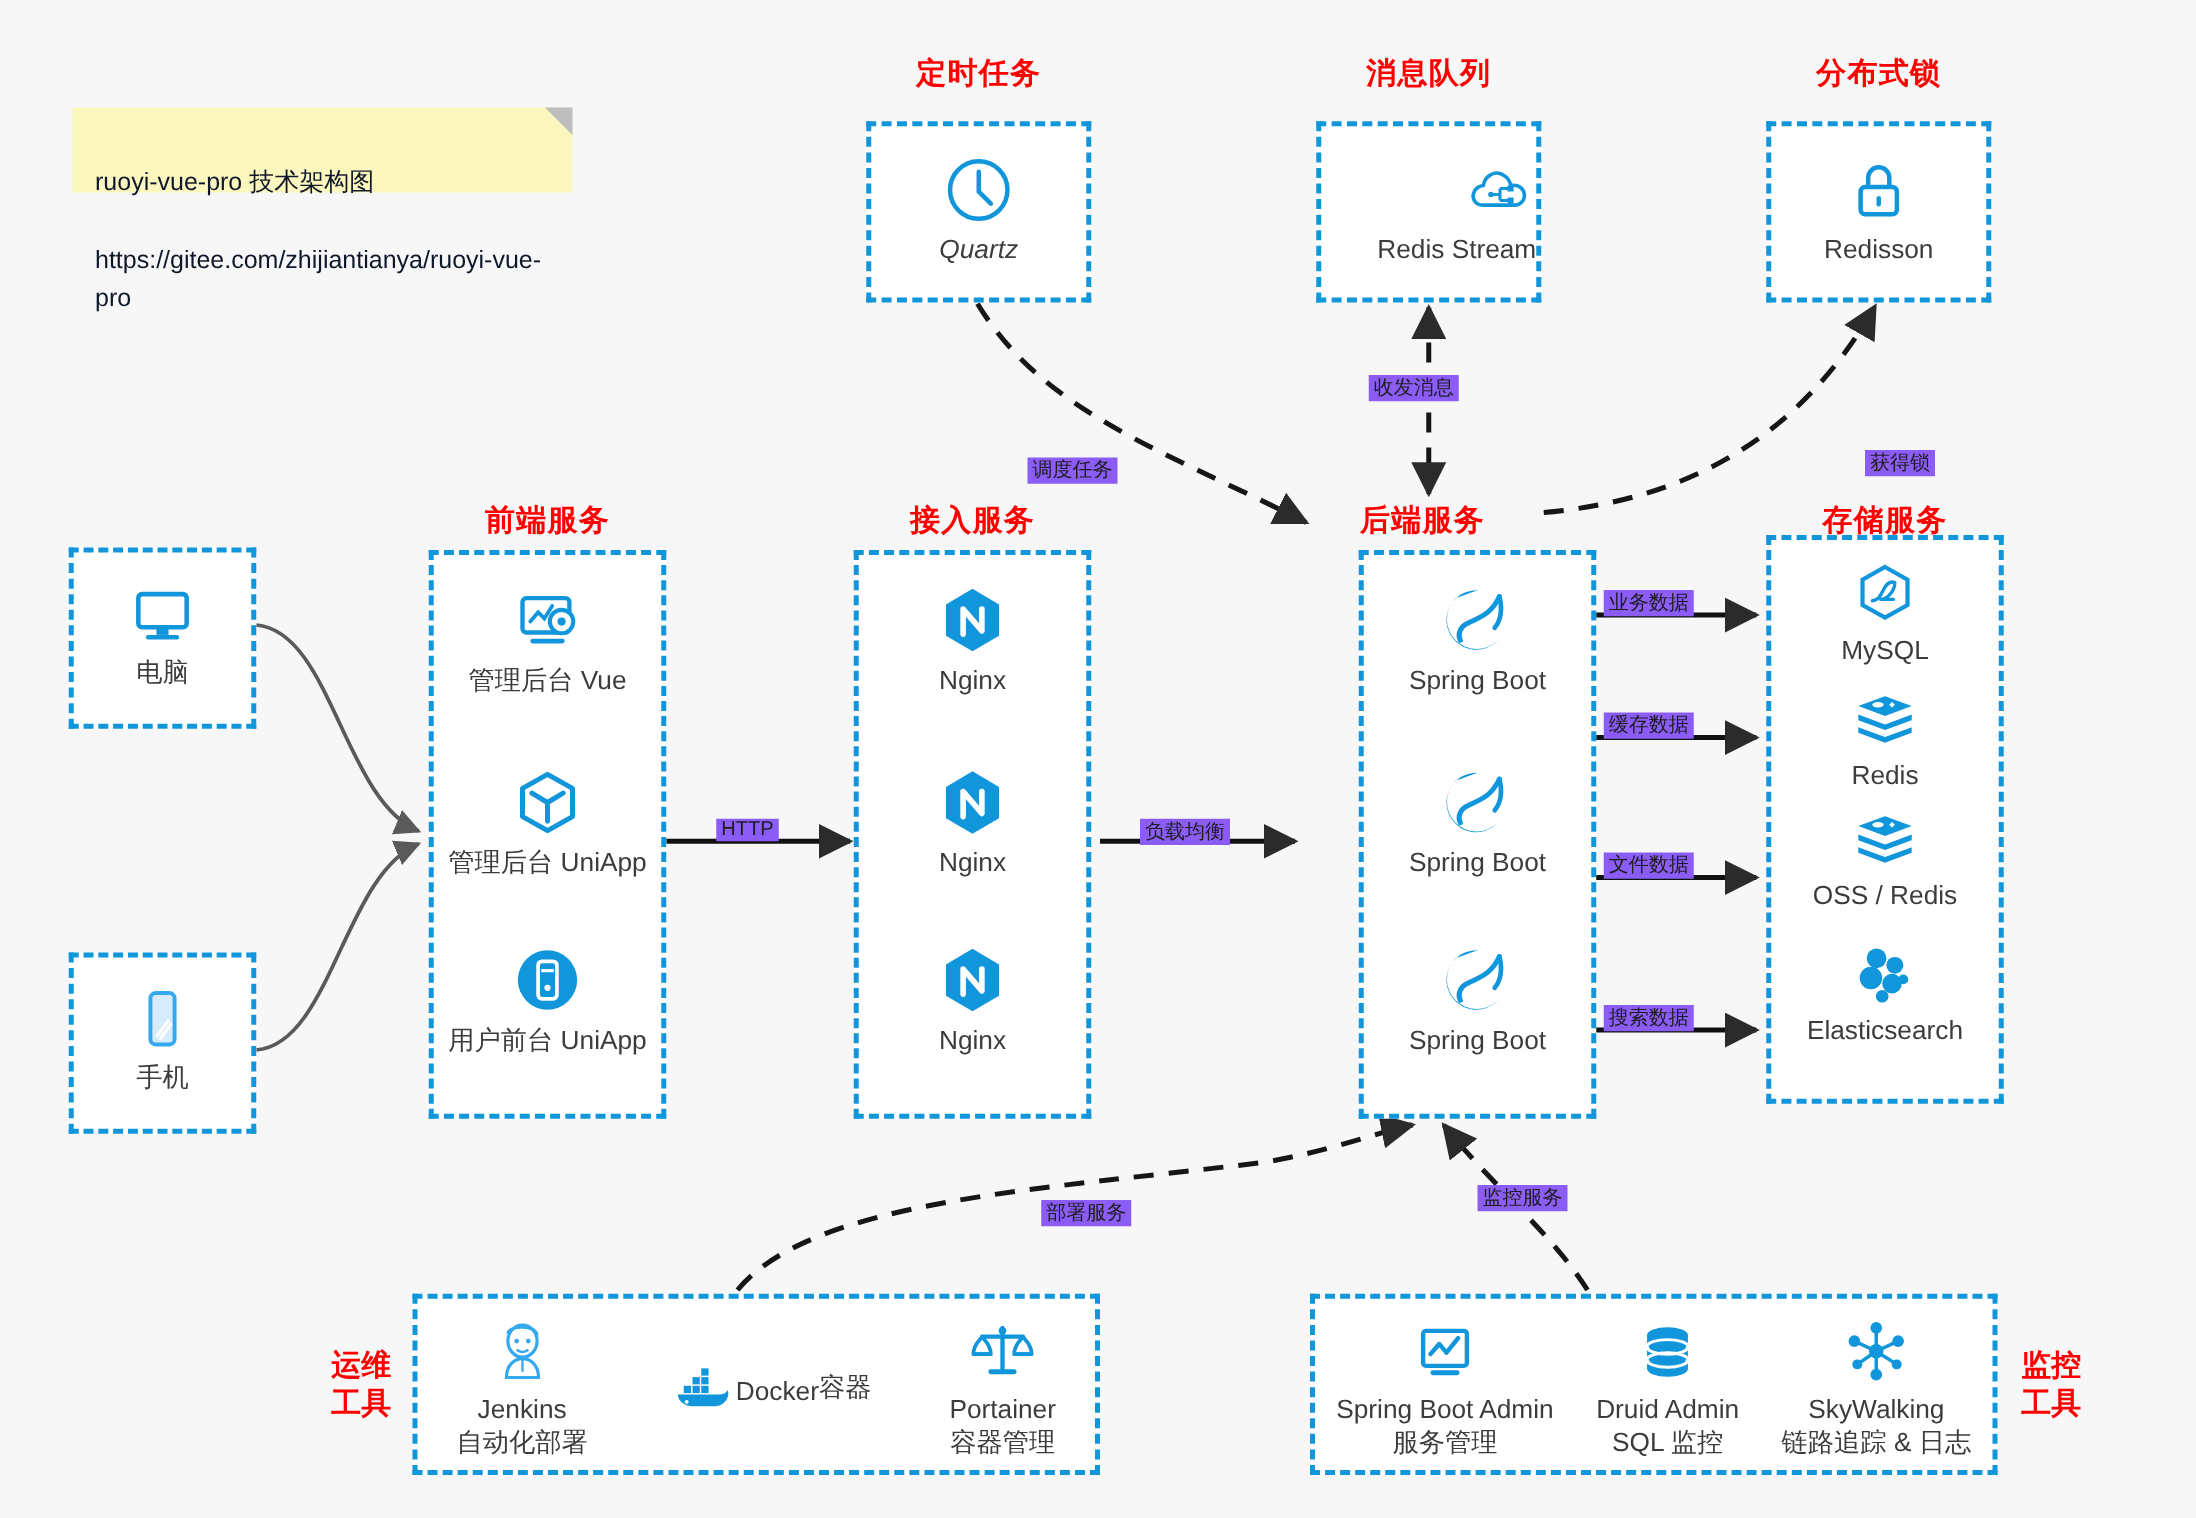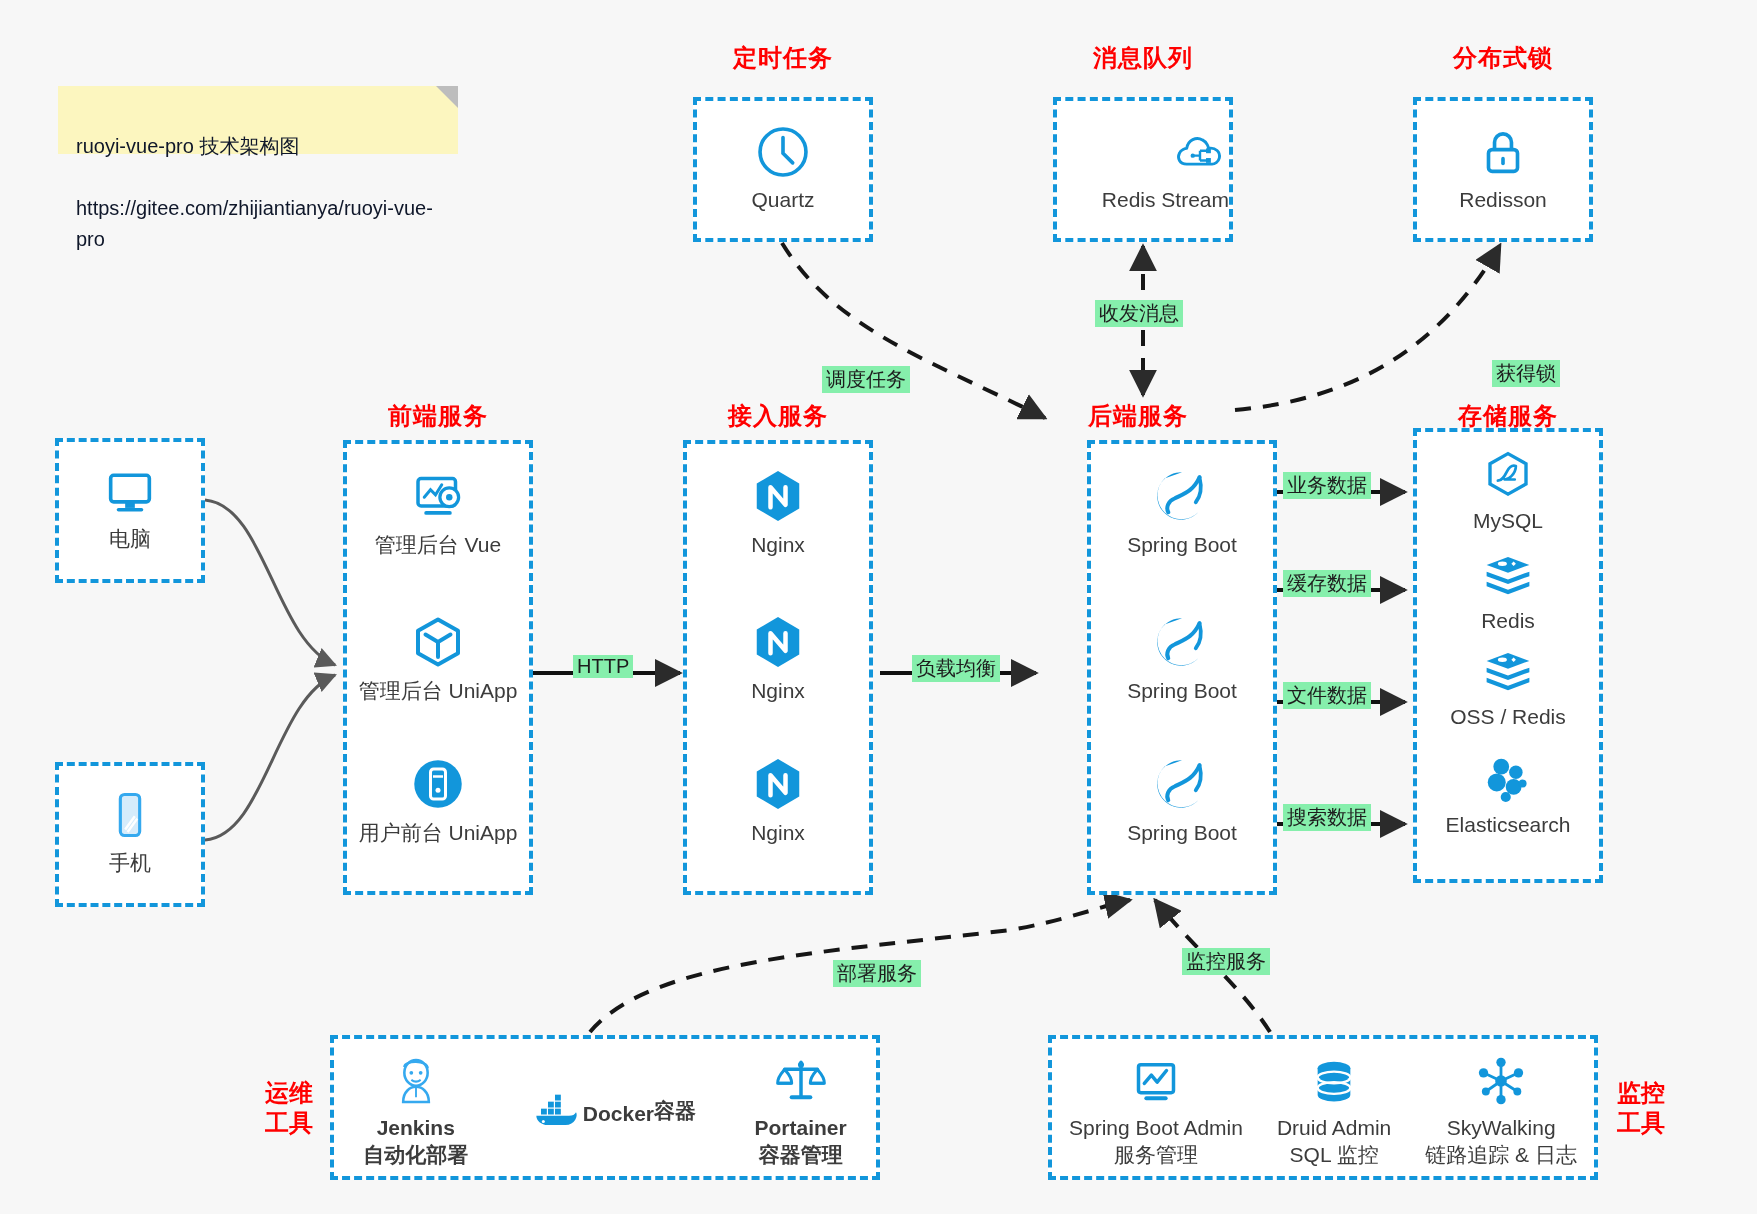--- a/index.html
+++ b/index.html
@@ -70,23 +70,23 @@
   }
   .note-fold {
     position: absolute;
     right: 0; top: 0;
     width: 0; height: 0;
     border-left: 22px solid transparent;
     border-top: 22px solid #bdbdbd;
   }
   .edge-label {
     position: absolute;
-    font-size: 20px;
+    font-size: 16px;
     color: #1d1d1d;
-    background: #86efac;
+    background: #8b5cf6;
     padding: 0 4px;
     white-space: nowrap;
   }
   .side-title {
     position: absolute;
     color: #ff0000;
     font-weight: bold;
     font-size: 24px;
     line-height: 1.25;
     text-align: center;
@@ -132,21 +132,21 @@
     <path d="M1240,590 L 1405,590" stroke="#111" stroke-width="4" fill="none" marker-end="url(#arrow)"></path>
     <path d="M1240,702 L 1405,702" stroke="#111" stroke-width="4" fill="none" marker-end="url(#arrow)"></path>
     <path d="M1240,824 L 1405,824" stroke="#111" stroke-width="4" fill="none" marker-end="url(#arrow)"></path>
 
     <path d="M590,1032 C 650,960 830,952 1010,930 C 1060,922 1105,905 1130,900" stroke="#161616" stroke-width="4" fill="none" stroke-dasharray="16 12" marker-end="url(#arrow)"></path>
 
     <path d="M1270,1032 C 1240,985 1195,950 1155,900" stroke="#161616" stroke-width="4" fill="none" stroke-dasharray="16 12" marker-end="url(#arrow)"></path>
   </svg>
 
   <div class="group-title" style="left:693px; top:42px; width:180px;">定时任务</div>
-  <div class="dash-box" style="left:693px; top:97px; width:180px; height:145px;">
+  <div class="dash-box" style="left:693px; top:97px; width:180px; height:145px;font-style:italic;">
     <div class="node" style="top:22px;">
       <svg class="icon" width="58" height="58" viewBox="0 0 48 48">
         <circle cx="24" cy="24" r="19" fill="none" stroke="#1296db" stroke-width="3"></circle>
         <path d="M24 12 L24 25 L32 33" fill="none" stroke="#1296db" stroke-width="3" stroke-linecap="round"></path>
       </svg>
       <div class="node-label">Quartz</div>
     </div>
   </div>
 
   <div class="group-title" style="left:1053px; top:42px; width:180px;">消息队列</div>
@@ -329,21 +329,21 @@
   <div class="edge-label" style="left:912px; top:655px;">负载均衡</div>
   <div class="edge-label" style="left:1283px; top:472px;">业务数据</div>
   <div class="edge-label" style="left:1283px; top:570px;">缓存数据</div>
   <div class="edge-label" style="left:1283px; top:682px;">文件数据</div>
   <div class="edge-label" style="left:1283px; top:804px;">搜索数据</div>
   <div class="edge-label" style="left:833px; top:960px;">部署服务</div>
   <div class="edge-label" style="left:1182px; top:948px;">监控服务</div>
 
   <div class="side-title" style="left:258px; top:1078px; width:62px;">运维
 工具</div>
-  <div class="dash-box" style="left:330px; top:1035px; width:550px; height:145px;font-weight:bold;">
+  <div class="dash-box" style="left:330px; top:1035px; width:550px; height:145px;">
     <div style="position:absolute; left:0; top:14px; width:100%; display:flex; justify-content:space-around;">
       <div style="display:flex; flex-direction:column; align-items:center;">
         <svg class="icon" width="56" height="56" viewBox="0 0 48 48">
           <ellipse cx="24" cy="17" rx="10" ry="11" fill="none" stroke="#35a9ef" stroke-width="2.2"></ellipse>
           <path d="M14 12 C14 6 34 6 34 13" fill="none" stroke="#35a9ef" stroke-width="2"></path>
           <circle cx="20" cy="17" r="1.6" fill="#35a9ef"></circle>
           <circle cx="28" cy="17" r="1.6" fill="#35a9ef"></circle>
           <path d="M20 23 q4 3 8 0" fill="none" stroke="#35a9ef" stroke-width="1.8"></path>
           <path d="M13 42 C13 33 19 29 24 29 C29 29 35 33 35 42 Z" fill="none" stroke="#35a9ef" stroke-width="2.2"></path>
           <path d="M24 29 L24 38" stroke="#35a9ef" stroke-width="1.6"></path>

